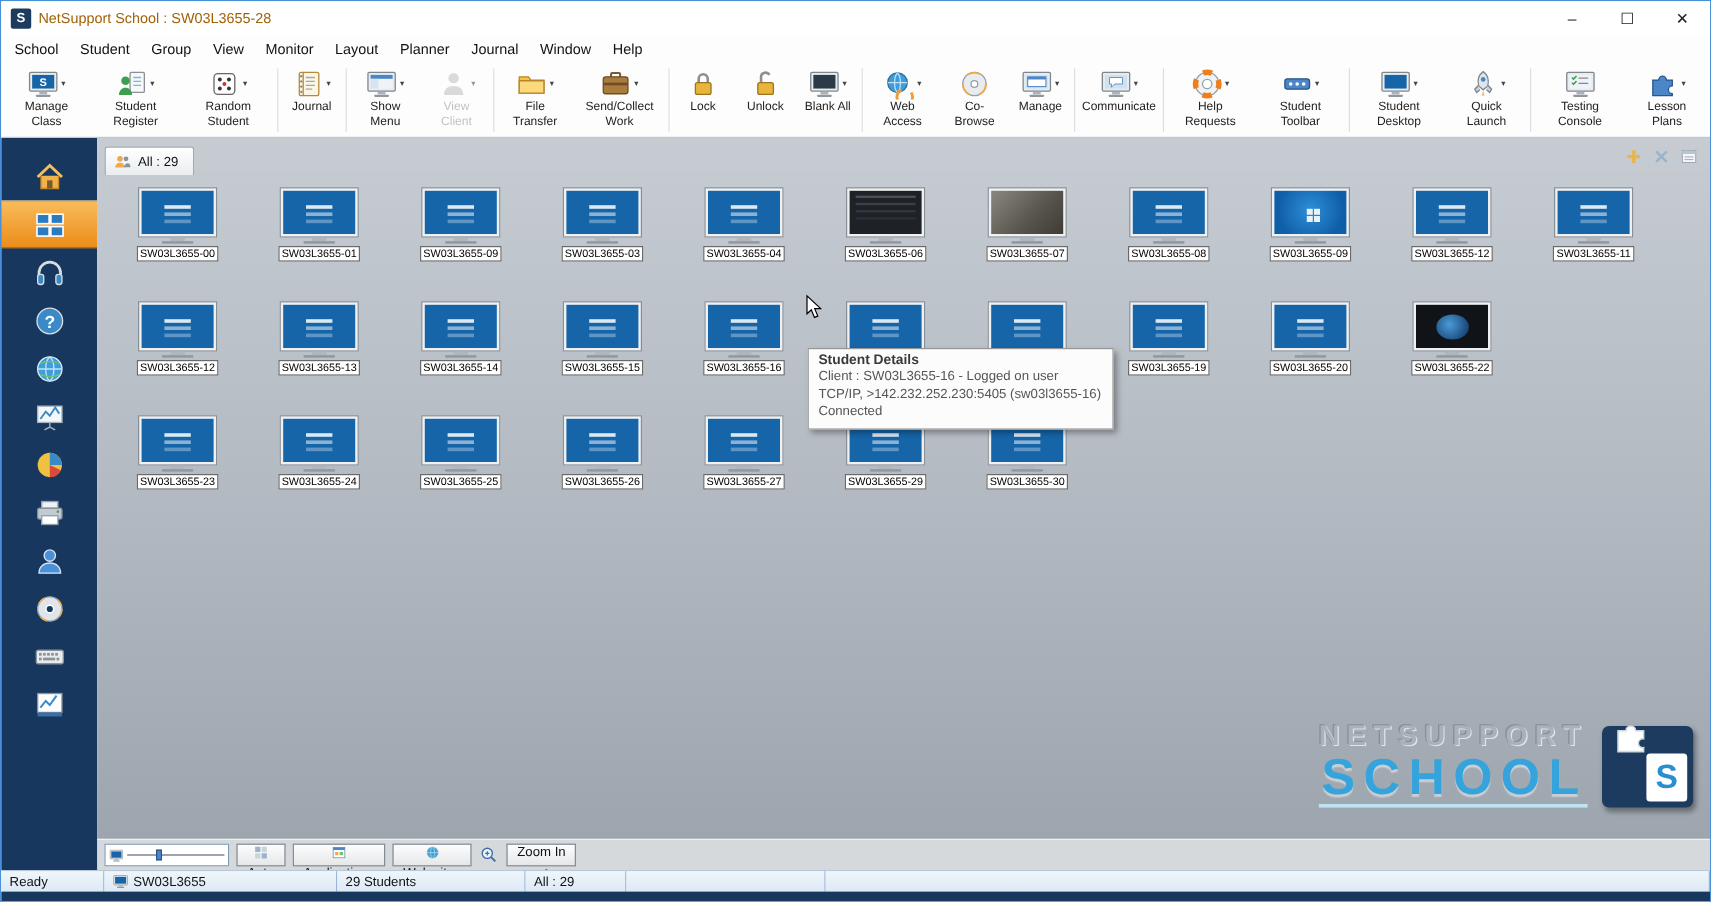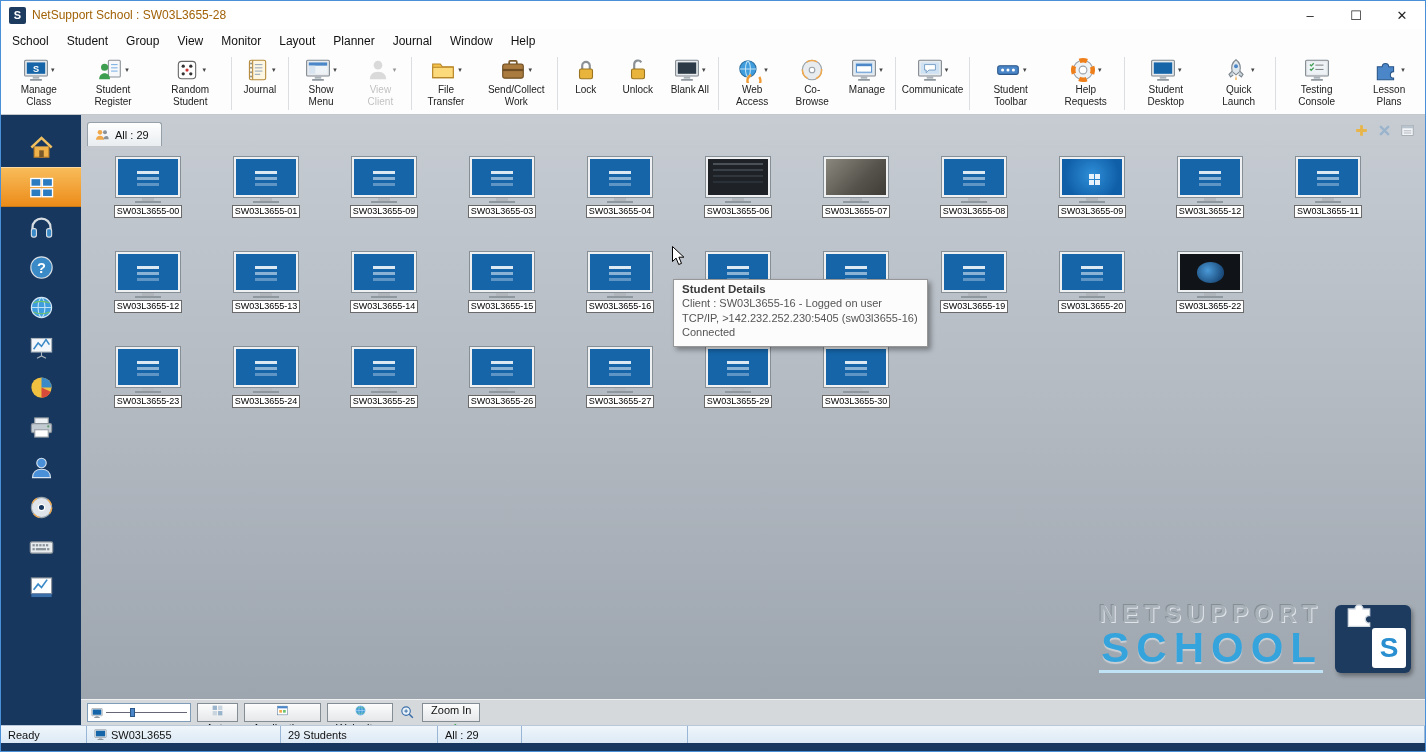--- a/index.html
+++ b/index.html
@@ -61,21 +61,21 @@
   .s-dark::after { content:''; position:absolute; left:8%; top:10%; width:84%; height:2px; background:#4a5058;
                    box-shadow:0 6px 0 #3a4048, 0 12px 0 #30363e, 0 18px 0 #2a3038; }
   .s-photo { background:linear-gradient(135deg,#8a887e 0%,#55534b 60%,#3e3c36 100%); }
   .s-win10 { background:radial-gradient(circle at 50% 45%, #2f8fd8, #0f5fa8 75%); }
   .s-win10::after { content:''; position:absolute; left:50%; top:50%; width:5px; height:5px; transform:translate(-60%,-60%);
                     background:#e8f2fa; box-shadow:6px 0 #e8f2fa, 0 6px #e8f2fa, 6px 6px #e8f2fa; }
   .s-photo-dark { background:#101418; }
   .s-photo-dark::after { content:''; position:absolute; left:28%; top:22%; width:46%; height:58%; border-radius:50%;
                     background:radial-gradient(circle at 40% 40%, #4a9ad8, #1a4a7a 75%); }
 
-  .tooltip { position:absolute; left:592px; top:132px; background:#fcfcfc; border:1px solid #979797;
+  .tooltip { position:absolute; left:592px; top:143px; background:#fcfcfc; border:1px solid #979797;
              box-shadow:3px 3px 5px rgba(0,0,0,.35); padding:3px 9px 6px 8px; font-size:11px; color:#555;
              z-index:10; white-space:nowrap; }
   .tooltip-title { font-weight:bold; color:#3a3a3a; font-size:11.5px; margin-bottom:1px; }
   .tooltip-line { line-height:14.5px; }
 
   .cursor { position:absolute; left:590px; top:98px; z-index:11; }
 
   .logo { position:absolute; right:14px; bottom:26px; display:flex; align-items:flex-end; gap:12px; }
   .logo-text { text-align:right; }
   .logo-line1 { font-size:24px; font-weight:bold; letter-spacing:6px; color:#a9b1b9;
@@ -356,42 +356,42 @@
           </span>
           <span class="tb-arrow">▾</span>
         </div>
         <div class="tb-label">Communicate</div>
       </div>
       <div class="tb-sep"></div>
       <div class="tb-item">
         <div class="tb-top">
           <span class="ico tb-icon">
             <svg viewBox="0 0 24 24">
+              <circle cx="12" cy="12" r="9" fill="#f0f3f6" stroke="#98a0a8"></circle>
+              <circle cx="12" cy="12" r="9" fill="none" stroke="#ef7f1a" stroke-width="4.2" stroke-dasharray="7.06 7.06" stroke-dashoffset="3.5"></circle>
+              <circle cx="12" cy="12" r="3.6" fill="#fff" stroke="#98a0a8"></circle>
+            </svg>
+          </span>
+          <span class="tb-arrow">▾</span>
+        </div>
+        <div class="tb-label">Help Requests</div>
+      </div>
+      <div class="tb-item">
+        <div class="tb-top">
+          <span class="ico tb-icon">
+            <svg viewBox="0 0 24 24">
               <rect x="2.5" y="8" width="19" height="8" rx="2" fill="#4a86c8" stroke="#2a5688"></rect>
               <circle cx="7" cy="12" r="1.4" fill="#fff"></circle>
               <circle cx="12" cy="12" r="1.4" fill="#fff"></circle>
               <circle cx="17" cy="12" r="1.4" fill="#fff"></circle>
             </svg>
           </span>
           <span class="tb-arrow">▾</span>
         </div>
         <div class="tb-label">Student Toolbar</div>
-      </div>
-      <div class="tb-item">
-        <div class="tb-top">
-          <span class="ico tb-icon">
-            <svg viewBox="0 0 24 24">
-              <circle cx="12" cy="12" r="9" fill="#f0f3f6" stroke="#98a0a8"></circle>
-              <circle cx="12" cy="12" r="9" fill="none" stroke="#ef7f1a" stroke-width="4.2" stroke-dasharray="7.06 7.06" stroke-dashoffset="3.5"></circle>
-              <circle cx="12" cy="12" r="3.6" fill="#fff" stroke="#98a0a8"></circle>
-            </svg>
-          </span>
-          <span class="tb-arrow">▾</span>
-        </div>
-        <div class="tb-label">Help Requests</div>
       </div>
       <div class="tb-sep"></div>
       <div class="tb-item">
         <div class="tb-top">
           <span class="ico tb-icon">
             <svg viewBox="0 0 24 24">
               <rect x="1.5" y="3" width="21" height="14.5" rx="1" fill="#e9ecef" stroke="#7e868e"></rect>
               <rect x="3.5" y="5" width="17" height="10.5" fill="#1565a8"></rect>
               <rect x="9" y="18" width="6" height="2" fill="#aab2ba"></rect>
               <rect x="6.5" y="20.2" width="11" height="1.8" rx=".5" fill="#8f979f"></rect>

